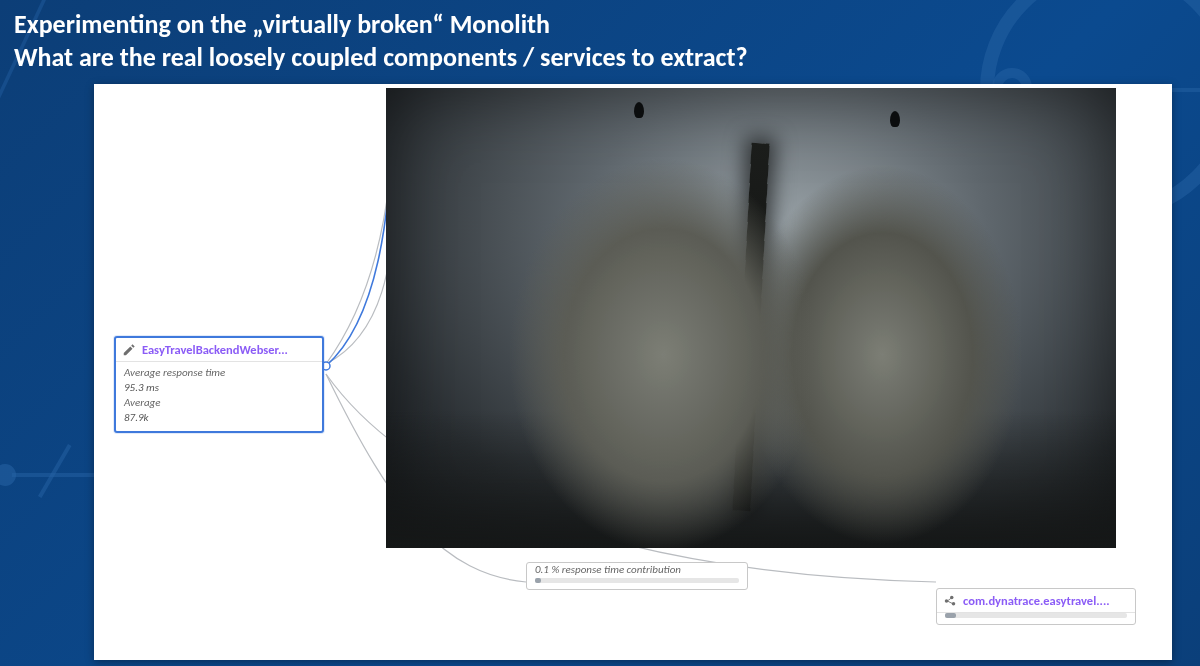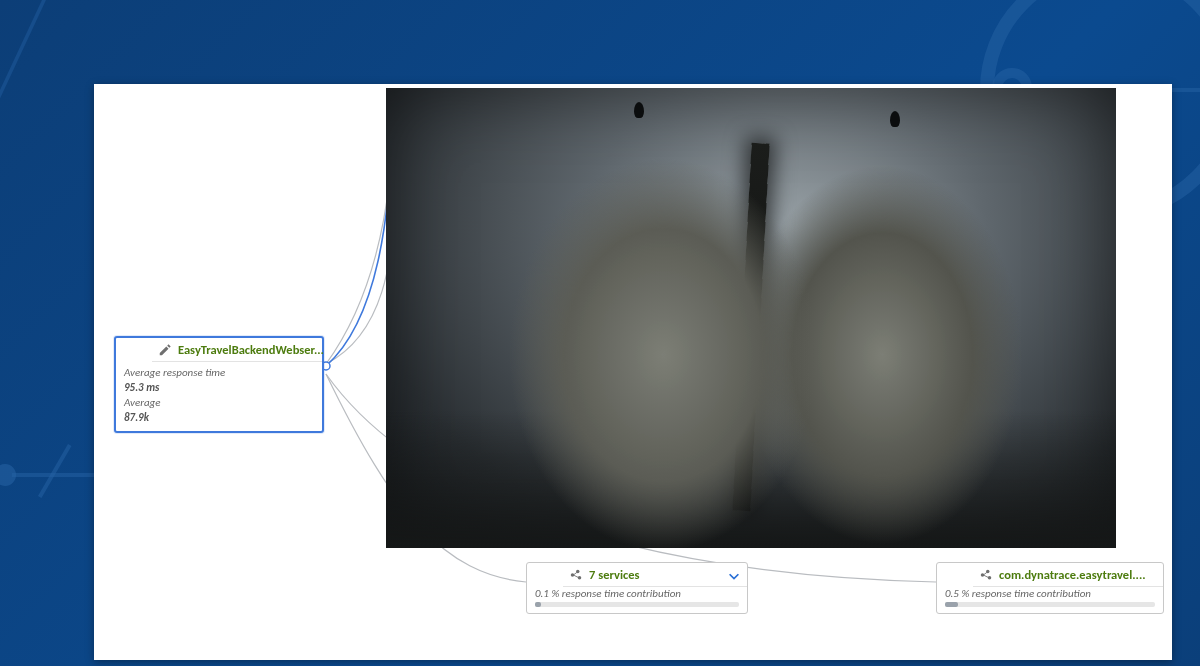--- a/index.html
+++ b/index.html
@@ -64,27 +64,26 @@
     .node.selected {
       border: 2px solid #3f79dc;
       box-shadow: 0 0 0 1px rgba(63,121,220,.15);
     }
     .node .header {
       display:flex; align-items:center; gap:6px;
       padding: 4px 8px 4px 6px;
       border-bottom: 1px solid #e3e3e3;
       font-weight: 600;
       font-size: 12.5px;
-      color:#4d7c0f;
-      margin-left:36px;
+      color:#8b5cf6;
     }
     .node .header.with-expand { padding-right: 22px; position:relative;}
     .node .body { padding: 4px 8px 6px 8px; }
     .kvrow { display:flex; justify-content:space-between; font-style: italic; color:#666; font-size:11px; line-height:1.35;flex-direction:column;}
-    .kvrow .v { font-style: italic; color:#555; font-weight:700;}
+    .kvrow .v { font-style: italic; color:#555; font-weight:400;}
     .contrib { font-style: italic; color:#666; font-size:11px; padding: 0 8px 2px 8px;}
     .pbar { height:5px; margin: 0 8px 6px 8px; background:#e6e6e6; position:relative; border-radius:2px;}
     .pbar > span { position:absolute; left:0; top:0; bottom:0; background:#9aa2ab; border-radius:2px;}
 
     .expand-icon { position:absolute; right:6px; top:6px; width:14px; height:14px; color:#2a6fd6;}
 
     
     svg.flow { position:absolute; left:0; top:0; width:100%; height:100%; pointer-events:none;}
 
     
@@ -125,20 +124,26 @@
 
 <div class="slide">
   <div class="deco tr"></div>
   <div class="deco tr2"></div>
   <div class="deco line-tr"></div>
   <div class="deco bl-node"></div>
   <div class="deco bl-line1"></div>
   <div class="deco bl-line2"></div>
   <div class="deco tl-line"></div>
 
+  <div class="title-block">
+    <h1>
+      <span>Experimenting on the „virtually broken“ Monolith</span><br>
+      <span>What are the real loosely coupled components / services to extract?</span>
+    </h1>
+  </div>
 
   <div class="panel">
 
     <svg class="flow" viewBox="0 0 1078 576">
       <g stroke="#b9bcc0" stroke-width="1.2" fill="none">
 
         <path d="M232 280 C 290 200, 300 90, 300 12"></path>
 
         <path d="M232 280 C 290 250, 300 175, 300 110"></path>
 
@@ -175,58 +180,39 @@
       </div>
     </div>
 
     <div class="rock">
       <div class="split"></div>
       <div class="bird b1"></div>
       <div class="bird b2"></div>
     </div>
 
     <div class="node" style="left:432px; top:478px; width:222px;">
-      <div class="header with-expand">
-        <span class="svc-icon">
-          <svg viewBox="0 0 16 16" width="14" height="14">
-              <g fill="#6f6f6f">
-                <circle cx="4" cy="8" r="2"></circle>
-                <circle cx="10" cy="4" r="2"></circle>
-                <circle cx="12" cy="11" r="2"></circle>
-                <path d="M5 8 9 5M5 8l6 3" stroke="#6f6f6f" stroke-width="1"></path>
-              </g>
-            </svg>
-        </span>
-        <span>7 services</span>
-        <span class="expand-icon">
-          <svg viewBox="0 0 16 16" width="14" height="14">
-              <path fill="none" stroke="#2a6fd6" stroke-width="2" d="M3 6l5 5 5-5"></path>
-            </svg>
-        </span>
-      </div>
       <div class="contrib">0.1 % response time contribution</div>
       <div class="pbar">
           <span id="bar-seven" style="width: 3%;"></span>
         </div>
     </div>
 
-    <div class="node" style="left:842px; top:478px; width:228px;">
+    <div class="node" style="left:842px; top:504px; width:200px;">
       <div class="header">
         <span class="svc-icon">
           <svg viewBox="0 0 16 16" width="14" height="14">
               <g fill="#6f6f6f">
                 <circle cx="4" cy="8" r="2"></circle>
                 <circle cx="10" cy="4" r="2"></circle>
                 <circle cx="12" cy="11" r="2"></circle>
                 <path d="M5 8 9 5M5 8l6 3" stroke="#6f6f6f" stroke-width="1"></path>
               </g>
             </svg>
         </span>
         <span>com.dynatrace.easytravel....</span>
       </div>
-      <div class="contrib">0.5 % response time contribution</div>
       <div class="pbar">
           <span id="bar-dyn" style="width: 6%;"></span>
         </div>
     </div>
 
   </div>
 </div>
 
 </body></html>

